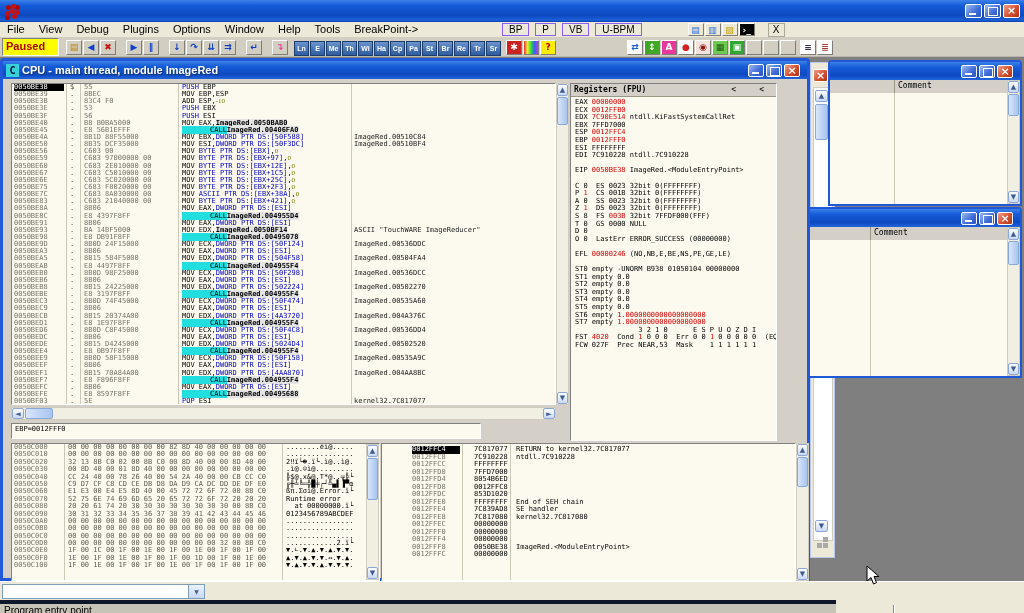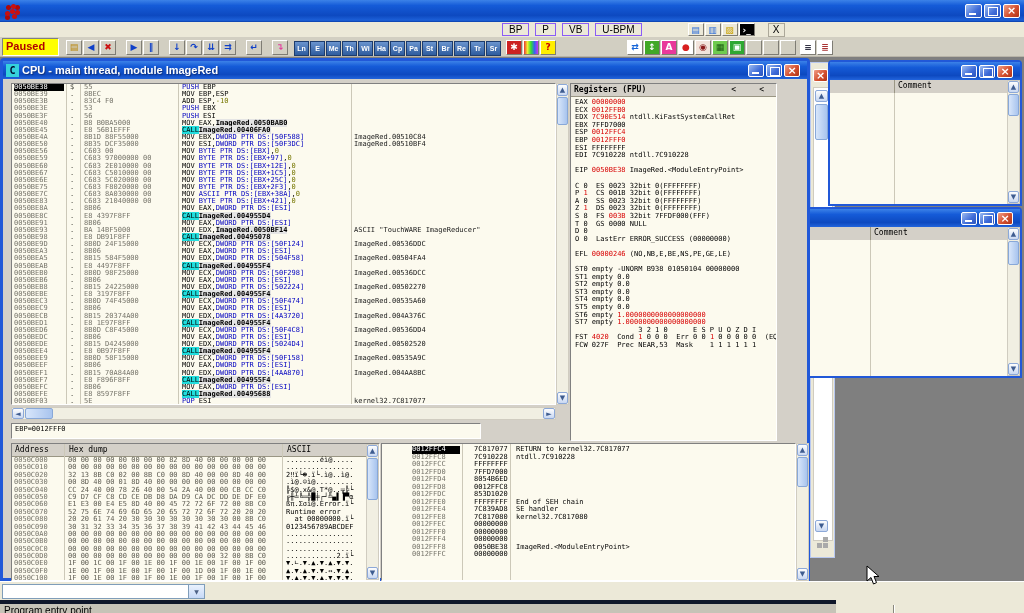--- a/index.html
+++ b/index.html
@@ -66,22 +66,22 @@
   .dc-b{left:72px;color:#76746A;}
   .dc-i{left:170px;color:#000;}
   .dc-c{left:342px;color:#1A1A1A;}
   .hc-a{left:2px;color:#76746A;}
   .hc-h{left:56px;color:#5E5C52;}
   .hc-t{left:274px;color:#000;}
   .sc-a{left:30px;width:48px;color:#76746A;}
   .sc-v{left:92px;color:#000;}
   .sc-c{left:134px;color:#000;}
   .sel{background:#000;color:#FFF !important;}
-  .t-b{color:#0000C0;} .t-o{color:#767600;} .t-r{color:#D80000;}
-  .t-y{background:#e5e5e5;color:#000;font-weight:bold;} .t-q{background:#22DEDE;color:#000;}
+  .t-b{color:#0000C0;} .t-o{color:#767600;font-family:Liberation Serif, serif;} .t-r{color:#D80000;}
+  .t-y{background:#e5e5e5;color:#000;font-weight:bold;} .t-q{background:#22DEDE;color:#000;padding-left:28px;}
   
   .sb{position:absolute;background:#F1EFE2;box-sizing:border-box;border:1px solid #D0CCC0;}
   .sbb{position:absolute;background:linear-gradient(180deg,#FDFDFD,#C9D8F2);border:1px solid #8CA8D8;border-radius:2px;
     color:#3E5C90;font:7px/10px "DejaVu Sans",sans-serif;text-align:center;box-sizing:border-box;}
   .sbt{position:absolute;background:linear-gradient(90deg,#D8E6FA,#A8C4EE);border:1px solid #88A8D8;border-radius:2px;box-sizing:border-box;}
   
   #cmdrow{left:0;top:581px;width:1024px;height:19px;background:#ECE9D8;border-top:1px solid #FFF;}
   .combo{position:absolute;left:2px;top:2px;width:203px;height:15px;background:#FFF;border:1px solid #7F9DB9;box-sizing:border-box;}
   .combo-btn{position:absolute;right:0;top:0;width:15px;height:13px;background:linear-gradient(180deg,#EAF2FD,#C7D9F7);
     border-left:1px solid #7F9DB9;color:#4D6185;font:6px/13px "DejaVu Sans",sans-serif;text-align:center;}
@@ -103,20 +103,31 @@
   <div class="abs" id="titlebar">
     <div class="splat"></div>
     <div class="wbtns">
       <div class="wb wb-min"></div>
       <div class="wb wb-max"></div>
       <div class="wb wb-close"></div>
     </div>
   </div>
 
   <div class="abs" id="menubar">
+    <div id="menu-items" style="display:flex;">
+        <span class="mitem">File</span>
+        <span class="mitem">View</span>
+        <span class="mitem">Debug</span>
+        <span class="mitem">Plugins</span>
+        <span class="mitem">Options</span>
+        <span class="mitem">Window</span>
+        <span class="mitem">Help</span>
+        <span class="mitem">Tools</span>
+        <span class="mitem">BreakPoint-&gt;</span>
+      </div>
     <div id="menu-right">
       <span id="menu-btns" style="display:flex;">
           <span class="mrbtn">BP</span>
           <span class="mrbtn">P</span>
           <span class="mrbtn">VB</span>
           <span class="mrbtn">U-BPM</span>
         </span>
       <span id="menu-icons">
           <span class="tbtn" style="color: rgb(43, 108, 216); background: rgb(236, 233, 216);">▤</span>
           <span class="tbtn" style="color: rgb(43, 108, 216); background: rgb(236, 233, 216);">▥</span>
@@ -310,25 +321,20 @@
               <div class="rline"><span>ST5 empty 0.0</span></div>
               <div class="rline"><span>ST6 empty </span><span class="t-r">1.0000000000000000000</span></div>
               <div class="rline"><span>ST7 empty </span><span class="t-r">1.0000000000000000000</span></div>
               <div class="rline"><span>               3 2 1 0      E S P U O Z D I</span></div>
               <div class="rline"><span>FST </span><span class="t-r">4020</span><span>  Cond </span><span class="t-r">1</span><span> 0 0 0  Err 0 0 </span><span class="t-r">1</span><span> 0 0 0 0 0  (EQ)</span></div>
               <div class="rline"><span>FCW 027F  Prec NEAR,53  Mask    1 1 1 1 1 1</span></div>
             </div>
         </div>
 
         <div class="pane" style="left:5px;top:361px;width:369px;height:138px;">
-          <div class="pane-hdr">
-            <span style="position:absolute;left:3px;">Address</span>
-            <span style="position:absolute;left:57px;">Hex dump</span>
-            <span style="position:absolute;left:275px;">ASCII</span>
-          </div>
           <span class="vl" style="left:52px;top:0;"></span>
           <span class="vl" style="left:270px;top:0;"></span>
           <div id="dump-rows">
               <div class="hrow"><span class="dc hc-a">0050C000</span><span class="dc hc-h">00 00 00 00 00 00 00 00 82 8D 40 00 00 00 00 00</span><span class="dc hc-t">........éì@.....</span></div>
               <div class="hrow"><span class="dc hc-a">0050C010</span><span class="dc hc-h">00 00 00 00 00 00 00 00 00 00 00 00 00 00 00 00</span><span class="dc hc-t">................</span></div>
               <div class="hrow"><span class="dc hc-a">0050C020</span><span class="dc hc-h">32 13 8B C0 02 00 8B C0 00 8D 40 00 00 8D 40 00</span><span class="dc hc-t">2‼ï└☻.ï└.ì@..ì@.</span></div>
               <div class="hrow"><span class="dc hc-a">0050C030</span><span class="dc hc-h">00 8D 40 00 01 8D 40 00 00 00 00 00 00 00 00 00</span><span class="dc hc-t">.ì@.☺ì@.........</span></div>
               <div class="hrow"><span class="dc hc-a">0050C040</span><span class="dc hc-h">CC 24 40 00 78 26 40 00 54 2A 40 00 00 CB CC C0</span><span class="dc hc-t">╠$@.x&amp;@.T*@..╦╠└</span></div>
               <div class="hrow"><span class="dc hc-a">0050C050</span><span class="dc hc-h">C9 D7 CF C8 CD CE DB D8 DA D9 CA DC DD DE DF E0</span><span class="dc hc-t">╔╫╧╚═╬█╪┌┘╩▄▌▐▀α</span></div>
               <div class="hrow"><span class="dc hc-a">0050C060</span><span class="dc hc-h">E1 E3 00 E4 E5 8D 40 00 45 72 72 6F 72 00 8B C0</span><span class="dc hc-t">ßπ.Σσì@.Error.ï└</span></div>

